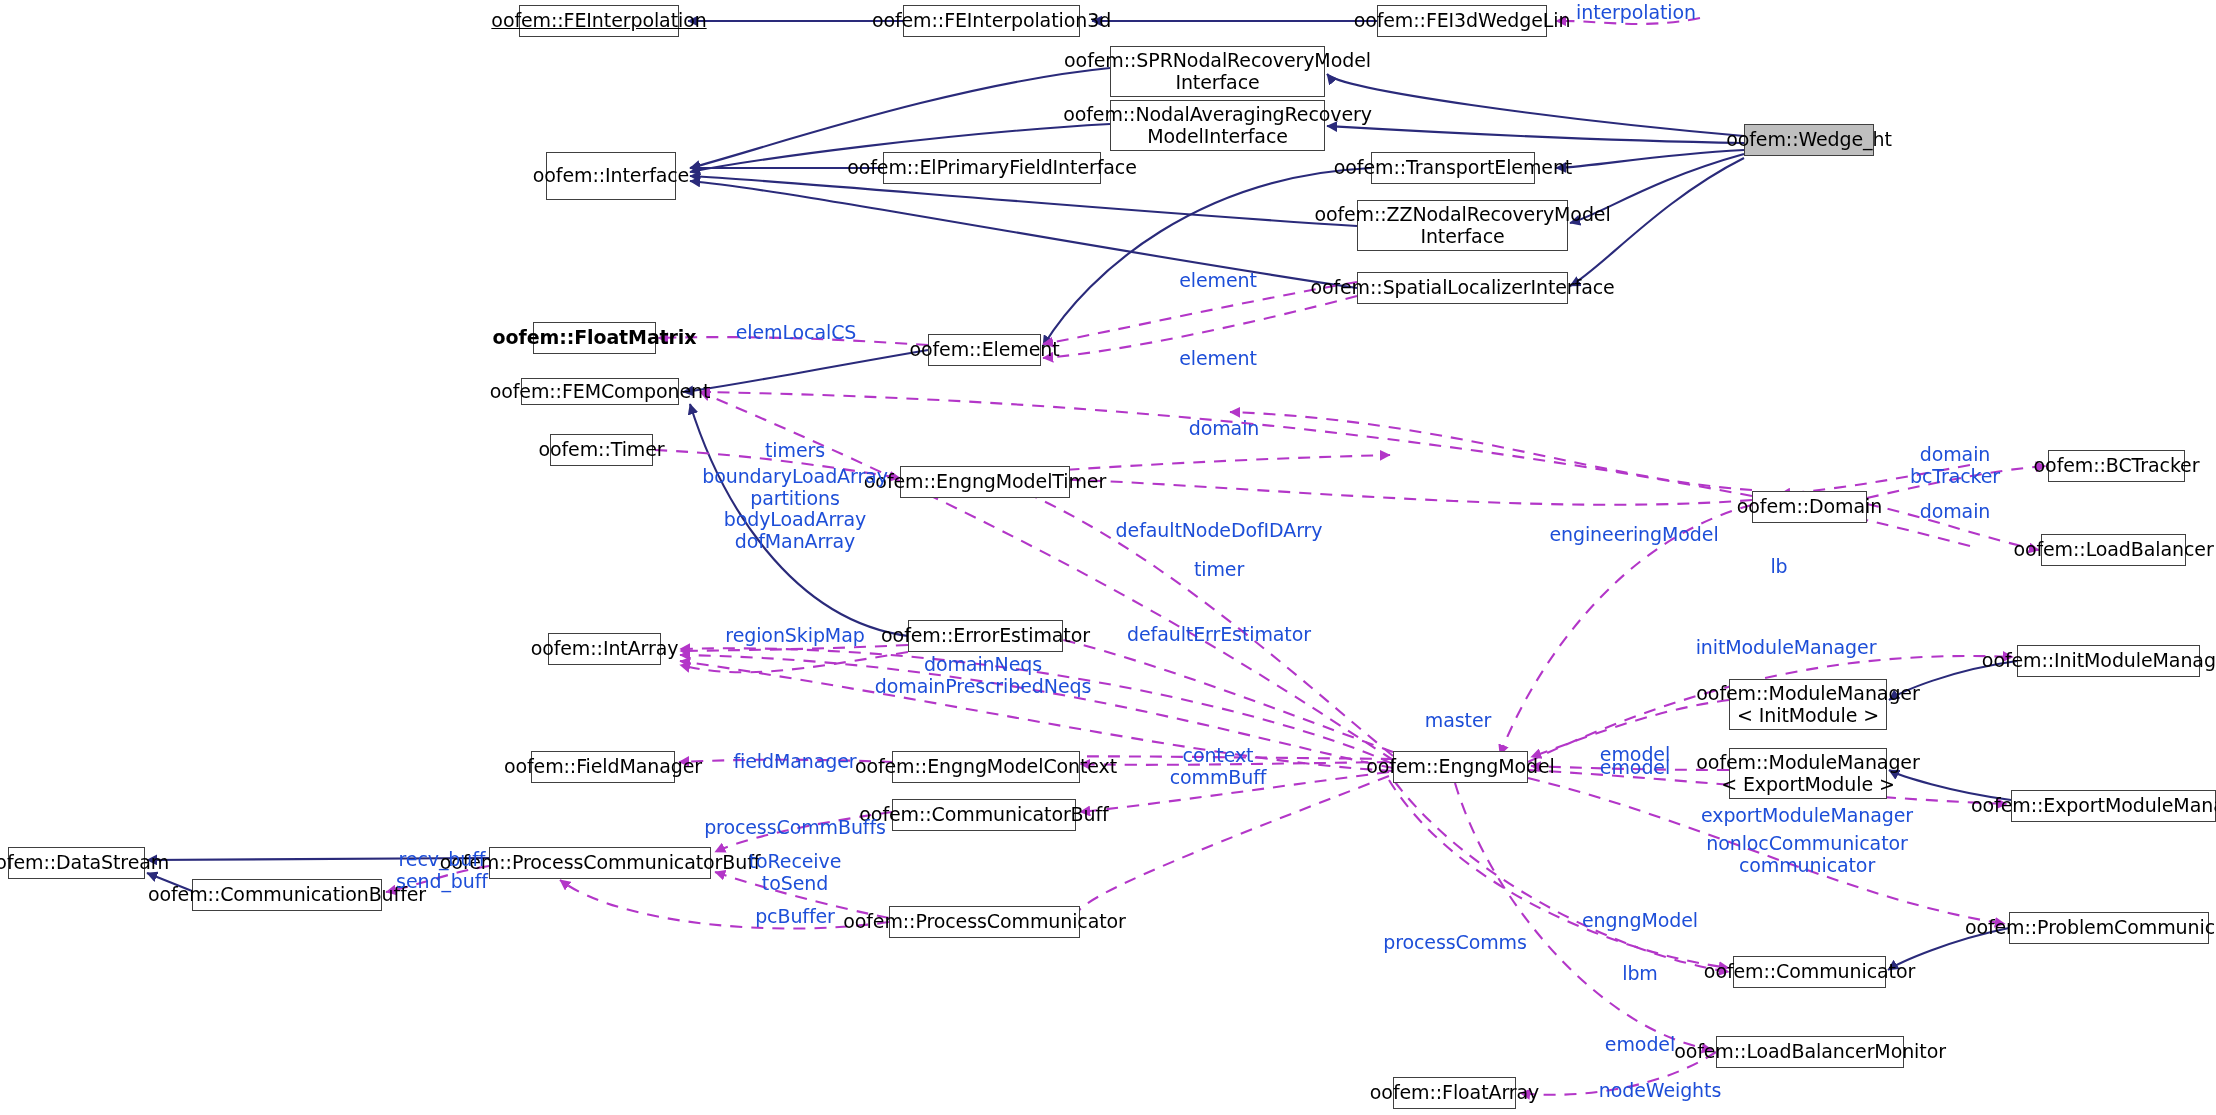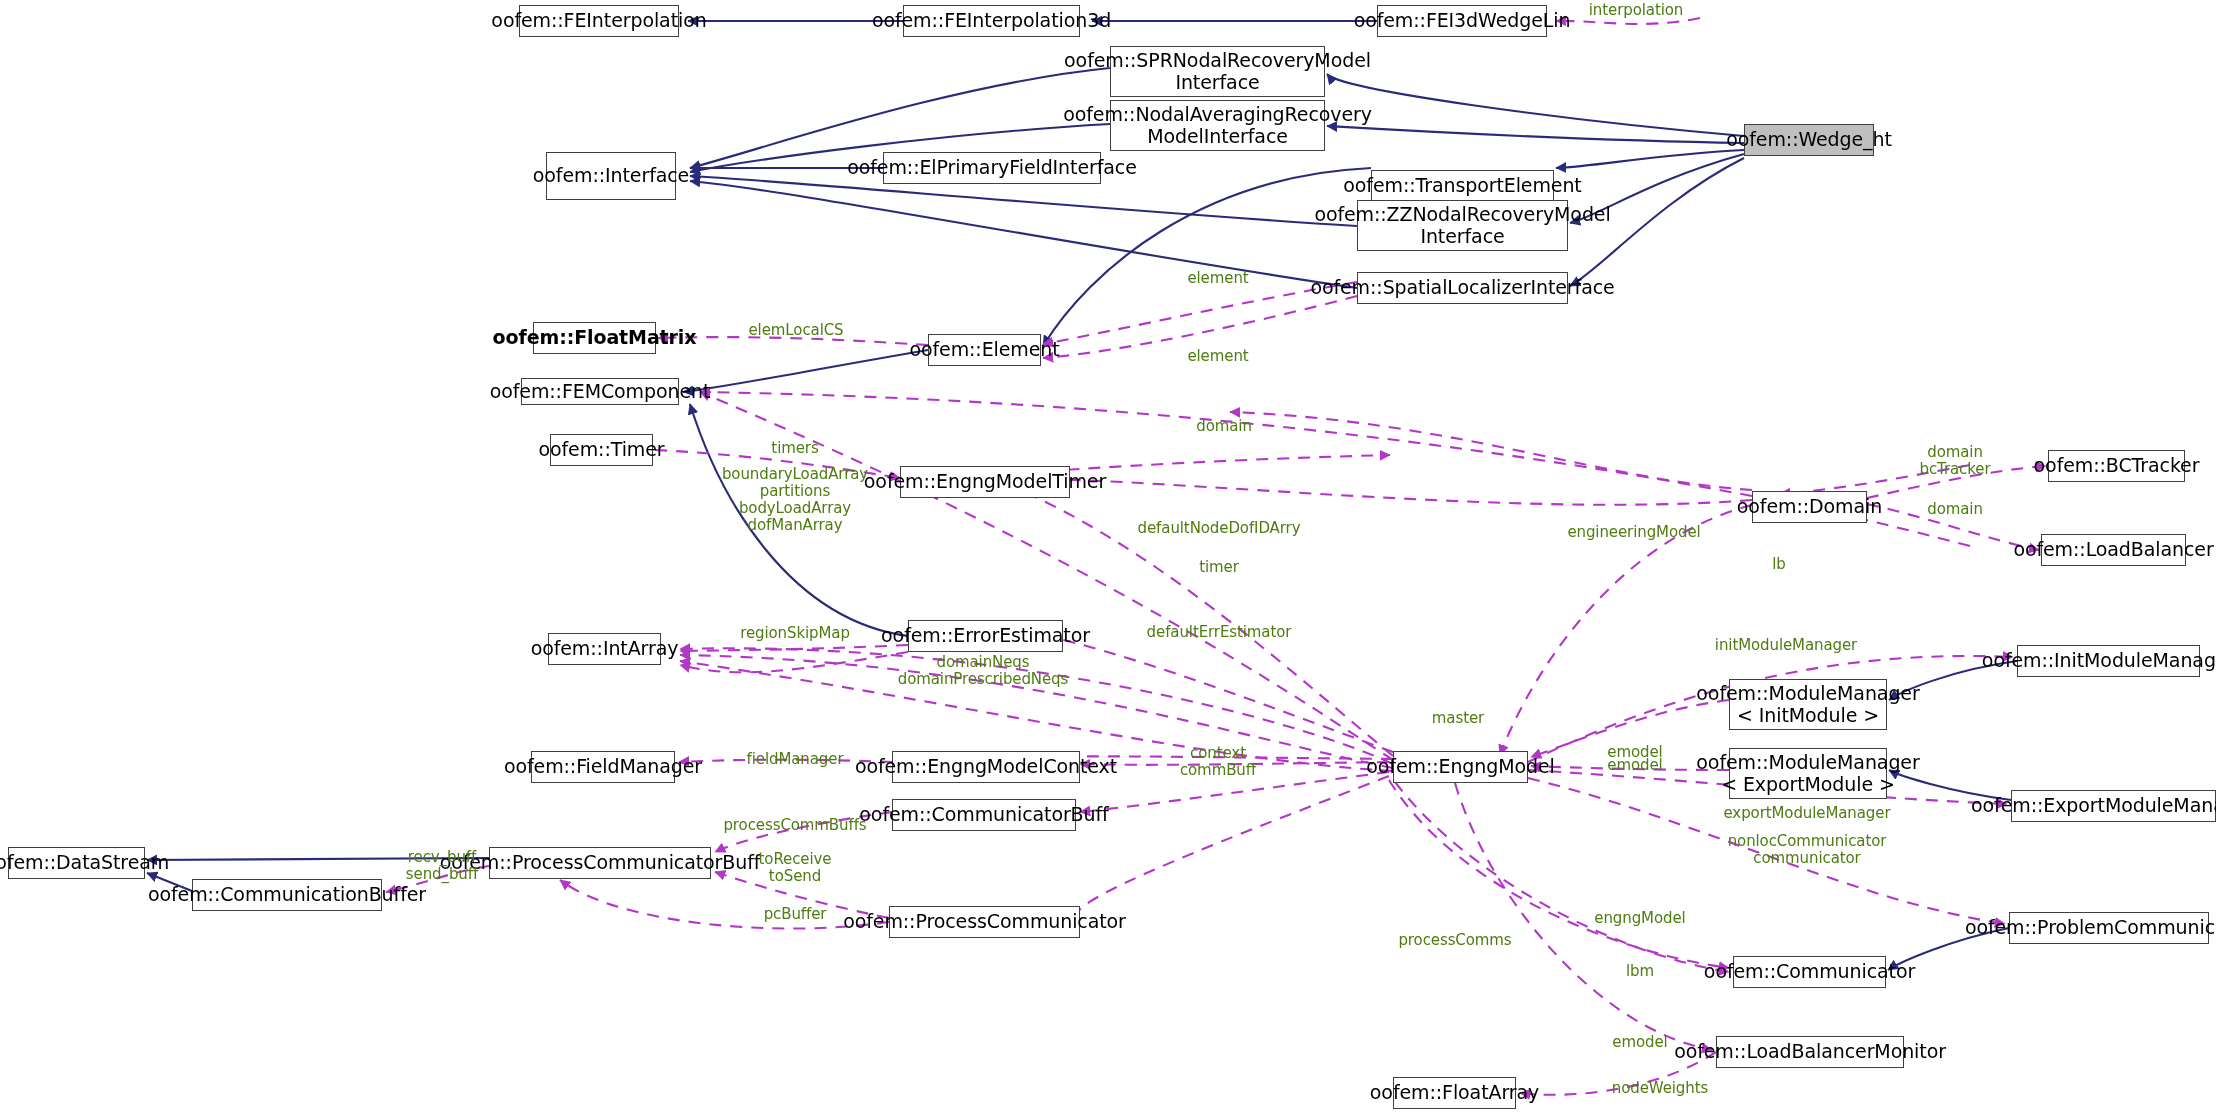--- a/index.html
+++ b/index.html
@@ -18,22 +18,22 @@
     text-align:center;
     font-size:19px;
     line-height:1.12;
     letter-spacing:-0.1px;
     white-space:pre-line;
     padding:1px 6px;
   }
   .node.hl{background:#bfbfbf;border-color:#404040;}
   .edgelabel{
     position:absolute;
-    font-size:15px;
-    color:#4d7c0f;
+    font-size:19px;
+    color:#1d4ed8;
     white-space:pre-line;
     text-align:center;
     line-height:1.14;
     letter-spacing:-0.1px;
     transform:translateX(-50%);
   }
 </style>
 </head>
 <body>
 
@@ -129,31 +129,31 @@
       <path d="M 1528 778 C 1700 820, 1850 900, 2005 924"></path>
 
       <path d="M 1389 780 C 1450 880, 1600 950, 1729 968"></path>
       <path d="M 1395 782 C 1470 880, 1620 955, 1729 972"></path>
       <path d="M 1455 783 C 1490 900, 1600 1030, 1712 1050"></path>
       <path d="M 1716 1052 C 1650 1095, 1560 1098, 1520 1093"></path>
     </g>
   </svg>
 
   <div id="nodes">
-      <div class="node" style="left: 519px; top: 5px; width: 160px; height: 32px;">oofem::FEInterpolation</div>
+      <div class="node" style="left: 519px; top: 5px; width: 160px; height: 32px; text-decoration: underline;">oofem::FEInterpolation</div>
       <div class="node" style="left: 903px; top: 5px; width: 177px; height: 32px;">oofem::FEInterpolation3d</div>
       <div class="node" style="left: 1377px; top: 5px; width: 170px; height: 32px;">oofem::FEI3dWedgeLin</div>
       <div class="node" style="left: 1110px; top: 46px; width: 215px; height: 51px;">oofem::SPRNodalRecoveryModel
 Interface</div>
       <div class="node" style="left: 1110px; top: 100px; width: 215px; height: 51px;">oofem::NodalAveragingRecovery
 ModelInterface</div>
       <div class="node hl" style="left: 1744px; top: 124px; width: 130px; height: 32px;">oofem::Wedge_ht</div>
       <div class="node" style="left: 546px; top: 152px; width: 130px; height: 48px;">oofem::Interface</div>
       <div class="node" style="left: 883px; top: 152px; width: 218px; height: 32px;">oofem::ElPrimaryFieldInterface</div>
-      <div class="node" style="left: 1371px; top: 152px; width: 183px; height: 32px; margin-top: 18px;">oofem::TransportElement</div>
+      <div class="node" style="left: 1371px; top: 152px; width: 164px; height: 32px;">oofem::TransportElement</div>
       <div class="node" style="left: 1357px; top: 200px; width: 211px; height: 51px;">oofem::ZZNodalRecoveryModel
 Interface</div>
       <div class="node" style="left: 1357px; top: 272px; width: 211px; height: 32px;">oofem::SpatialLocalizerInterface</div>
       <div class="node" style="left: 533px; top: 322px; width: 123px; height: 32px; font-weight: bold;">oofem::FloatMatrix</div>
       <div class="node" style="left: 928px; top: 334px; width: 113px; height: 32px;">oofem::Element</div>
       <div class="node" style="left: 521px; top: 378px; width: 158px; height: 27px;">oofem::FEMComponent</div>
       <div class="node" style="left: 550px; top: 434px; width: 103px; height: 32px;">oofem::Timer</div>
       <div class="node" style="left: 900px; top: 466px; width: 170px; height: 32px;">oofem::EngngModelTimer</div>
       <div class="node" style="left: 1752px; top: 482px; width: 115px; height: 32px; margin-top: 9px;">oofem::Domain</div>
       <div class="node" style="left: 2048px; top: 450px; width: 137px; height: 32px;">oofem::BCTracker</div>

